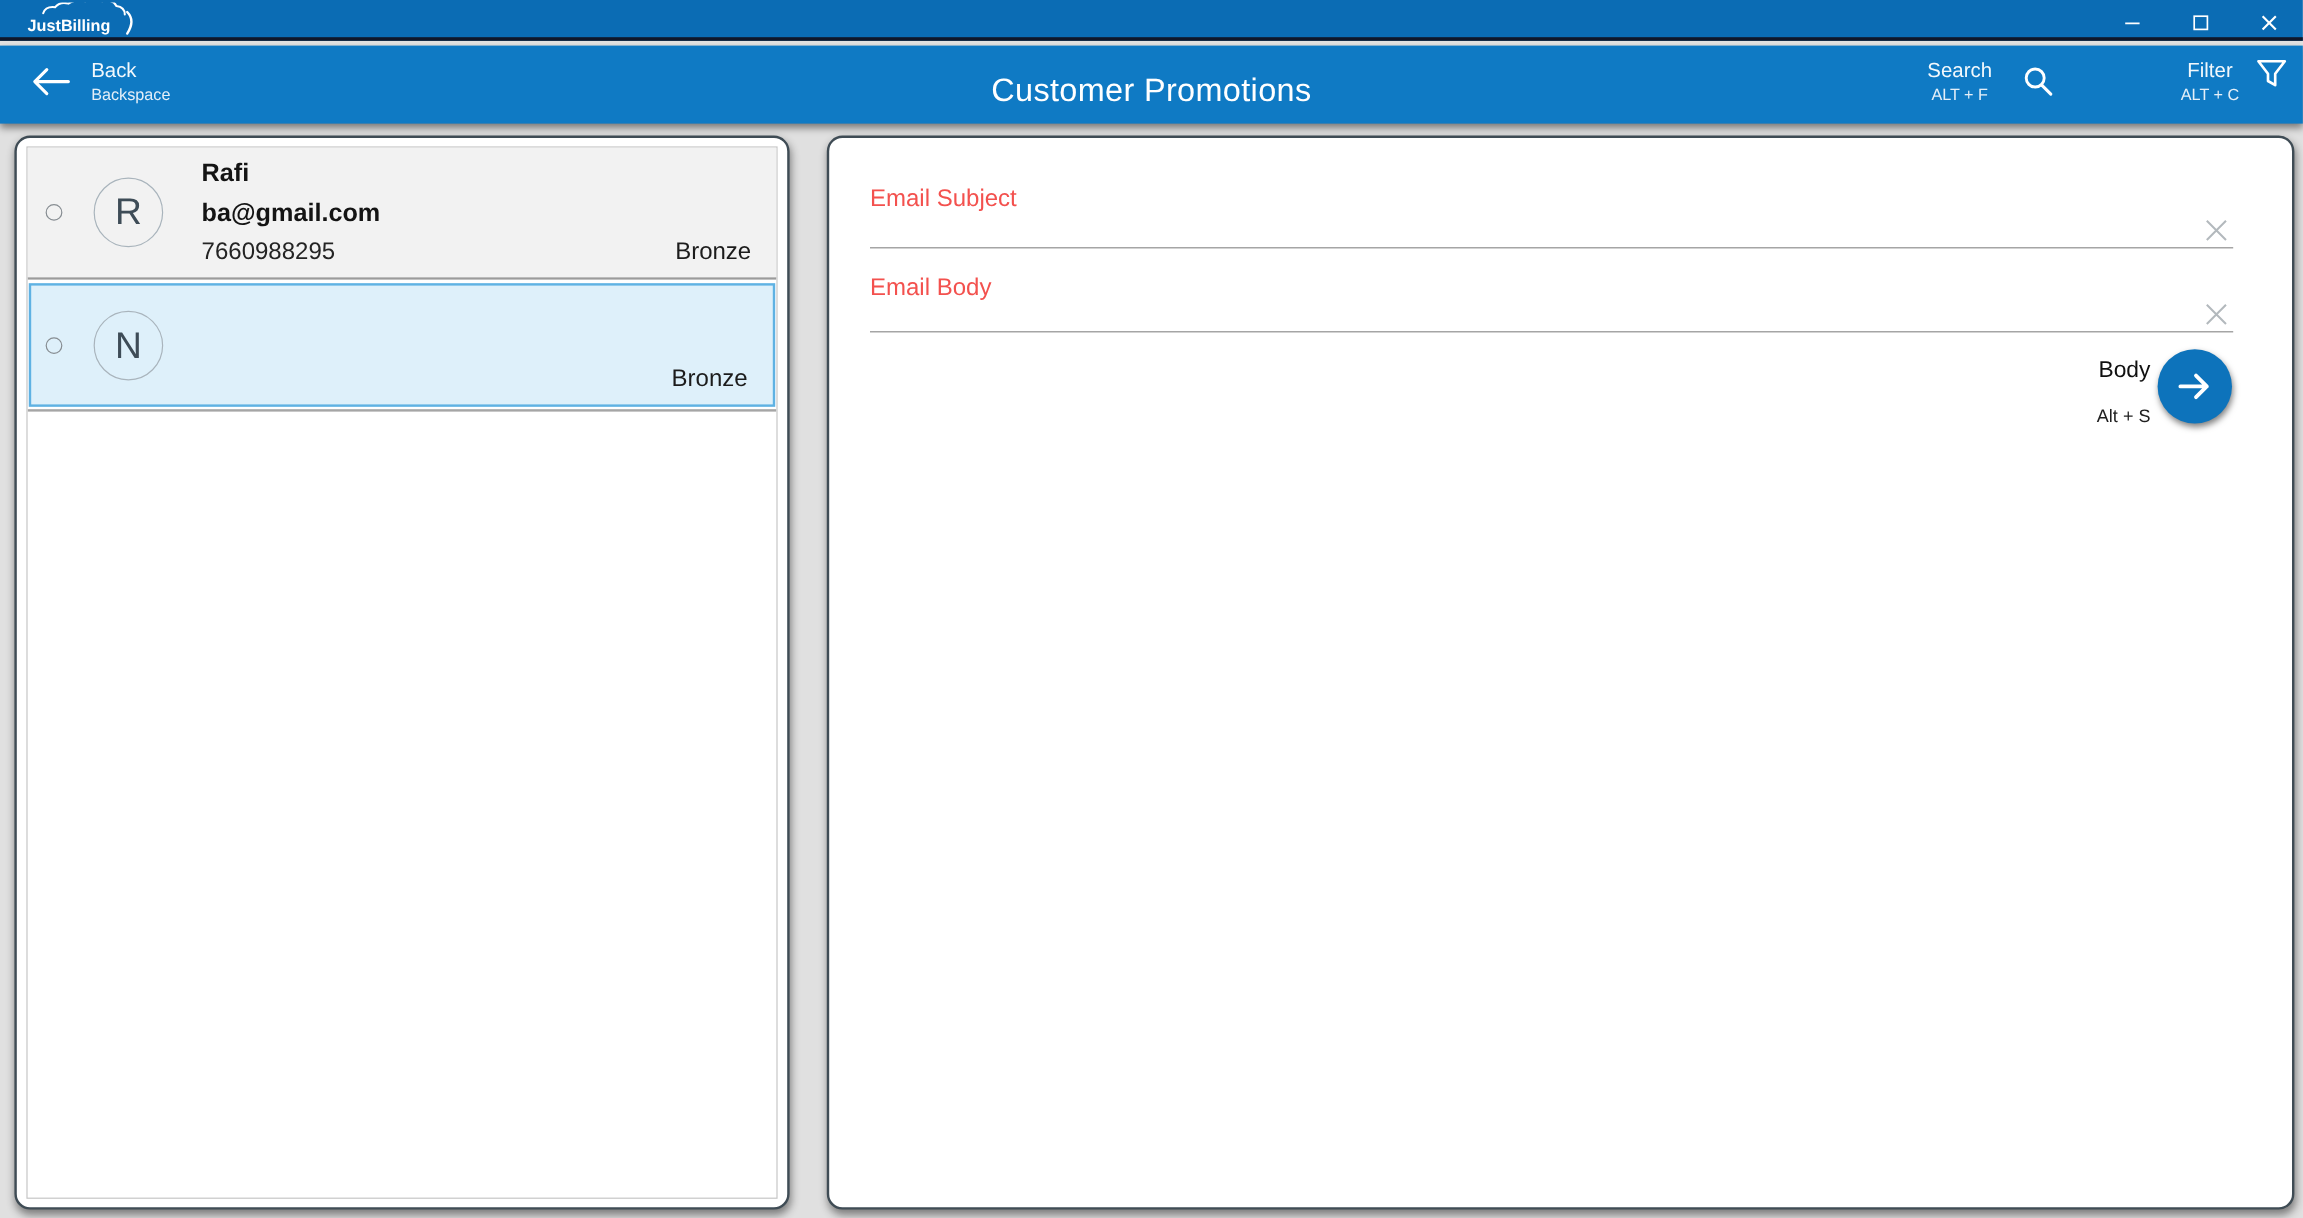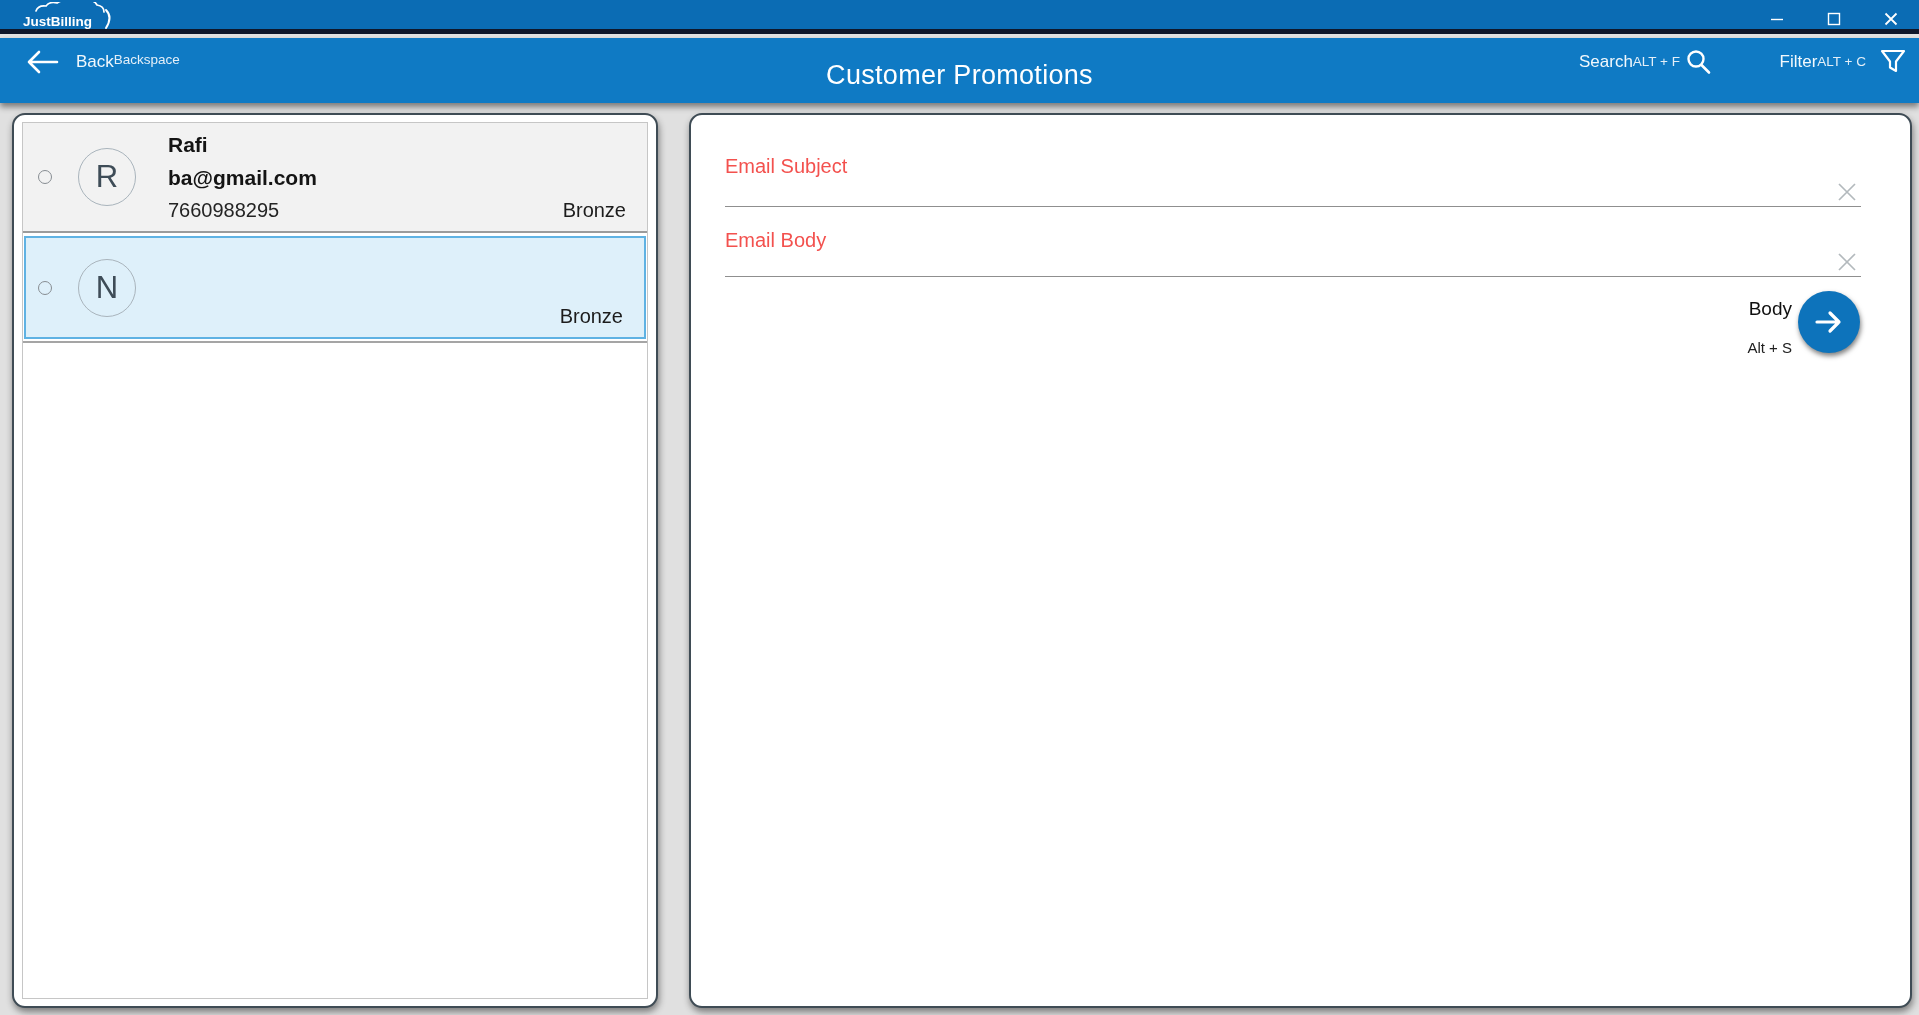--- a/index.html
+++ b/index.html
@@ -1,40 +1,40 @@
 <!DOCTYPE html>
 <html style="--c-titlebar: #0b6cb4; --c-header: #0f7ac4; --c-accent: #0d73bb; --c-label: #f3514e; --c-selected-bg: #def0fa; --c-selected-border: #5fb2e3;"><head>
 <meta charset="utf-8">
 <style>
   * { margin:0; padding:0; box-sizing:border-box; }
   html,body { width:1919px; height:1015px; overflow:hidden;
     font-family:"Liberation Sans","DejaVu Sans",sans-serif; background:#e2e2e2; }
 
   
   .titlebar { position:absolute; left:0; top:0; width:1919px; height:34px;
-    background:var(--c-titlebar,#0b6cb4); border-bottom:5px solid #0f172a;
+    background:var(--c-titlebar,#0b6cb4); border-bottom:3px solid #0f172a;
     display:flex; align-items:center; }
   .logo { position:absolute; left:14px; top:2px; width:110px; height:34px; }
   .win-controls { position:absolute; right:0; top:0; height:37px; display:flex; }
   .win-btn { width:57px; height:37px; display:flex; align-items:center; justify-content:center; cursor:pointer; }
   .win-btn svg { display:block; }
 
   
   .header { position:absolute; left:0; top:38px; width:1919px; height:65px;
     background:var(--c-header,#0f7ac4); color:#fff;
     box-shadow:0 4px 6px rgba(0,0,0,0.45); z-index:5; }
   .back-group { position:absolute; left:24px; top:10px; display:flex; align-items:center; gap:16px; cursor:pointer; }
   .hdr-label-main { font-size:17px; line-height:22px; color:#f2f8fc; }
   .hdr-label-sub  { font-size:13.5px; line-height:18px; color:#e4eff8; }
   .page-title { position:absolute; left:0; top:0; width:100%; height:75px;
     display:flex; align-items:center; justify-content:center;
     font-size:27px; font-weight:400; letter-spacing:.3px; color:#fff; }
-  .search-group { position:absolute; right:207px; top:10px; display:flex; align-items:center; gap:4px; cursor:pointer; }
+  .search-group { position:absolute; right:207px; top:10px; display:flex; align-items:center; gap:24px; cursor:pointer; }
   .filter-group { position:absolute; right:13px; top:10px; display:flex; gap:14px; cursor:pointer; }
-  .hdr-text-col { display:flex; flex-direction:row; align-items:center; }
+  .hdr-text-col { display:flex; flex-direction:column; align-items:center; }
 
   
   .main { position:absolute; left:0; top:103px; width:1919px; height:912px; background:#e0e0e0; }
   .panel { position:absolute; background:#fff; border:2px solid #3f4c55; border-radius:13px;
     box-shadow:1px 4px 7px rgba(0,0,0,0.45); }
   .left-panel  { left:12px; top:10px; width:646px; height:895px; }
   .right-panel { left:689px; top:10px; width:1223px; height:895px; }
 
   
   .list-container { position:absolute; left:8px; top:7px; right:8px; bottom:7px;

